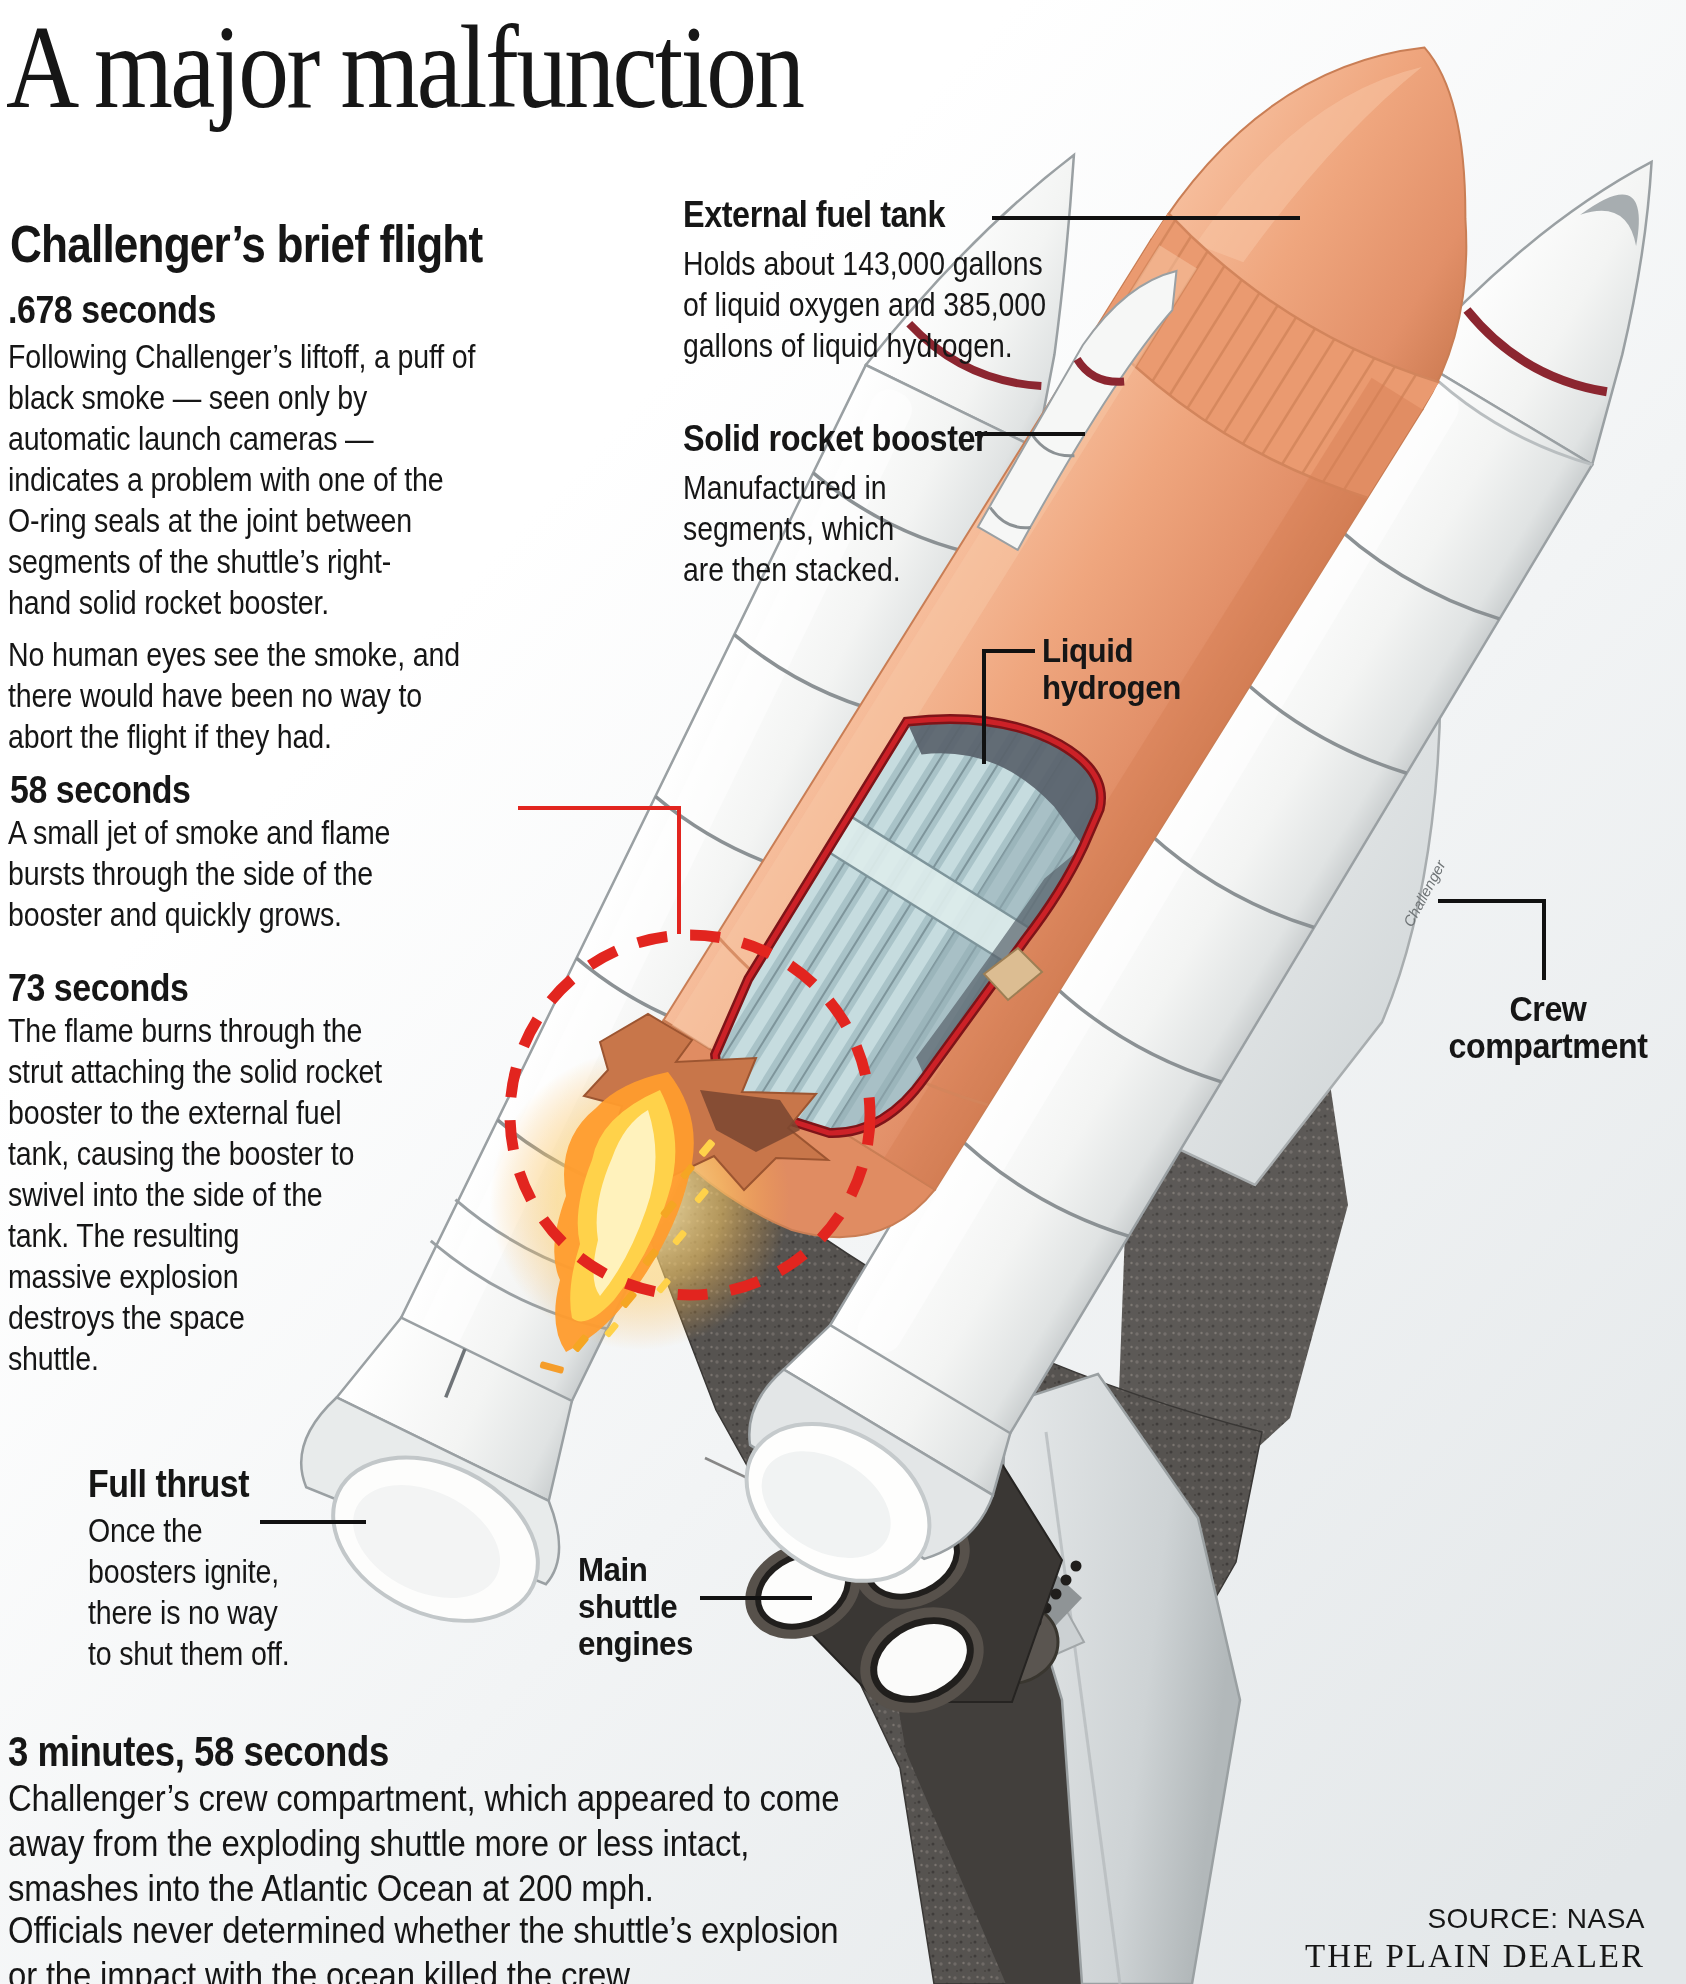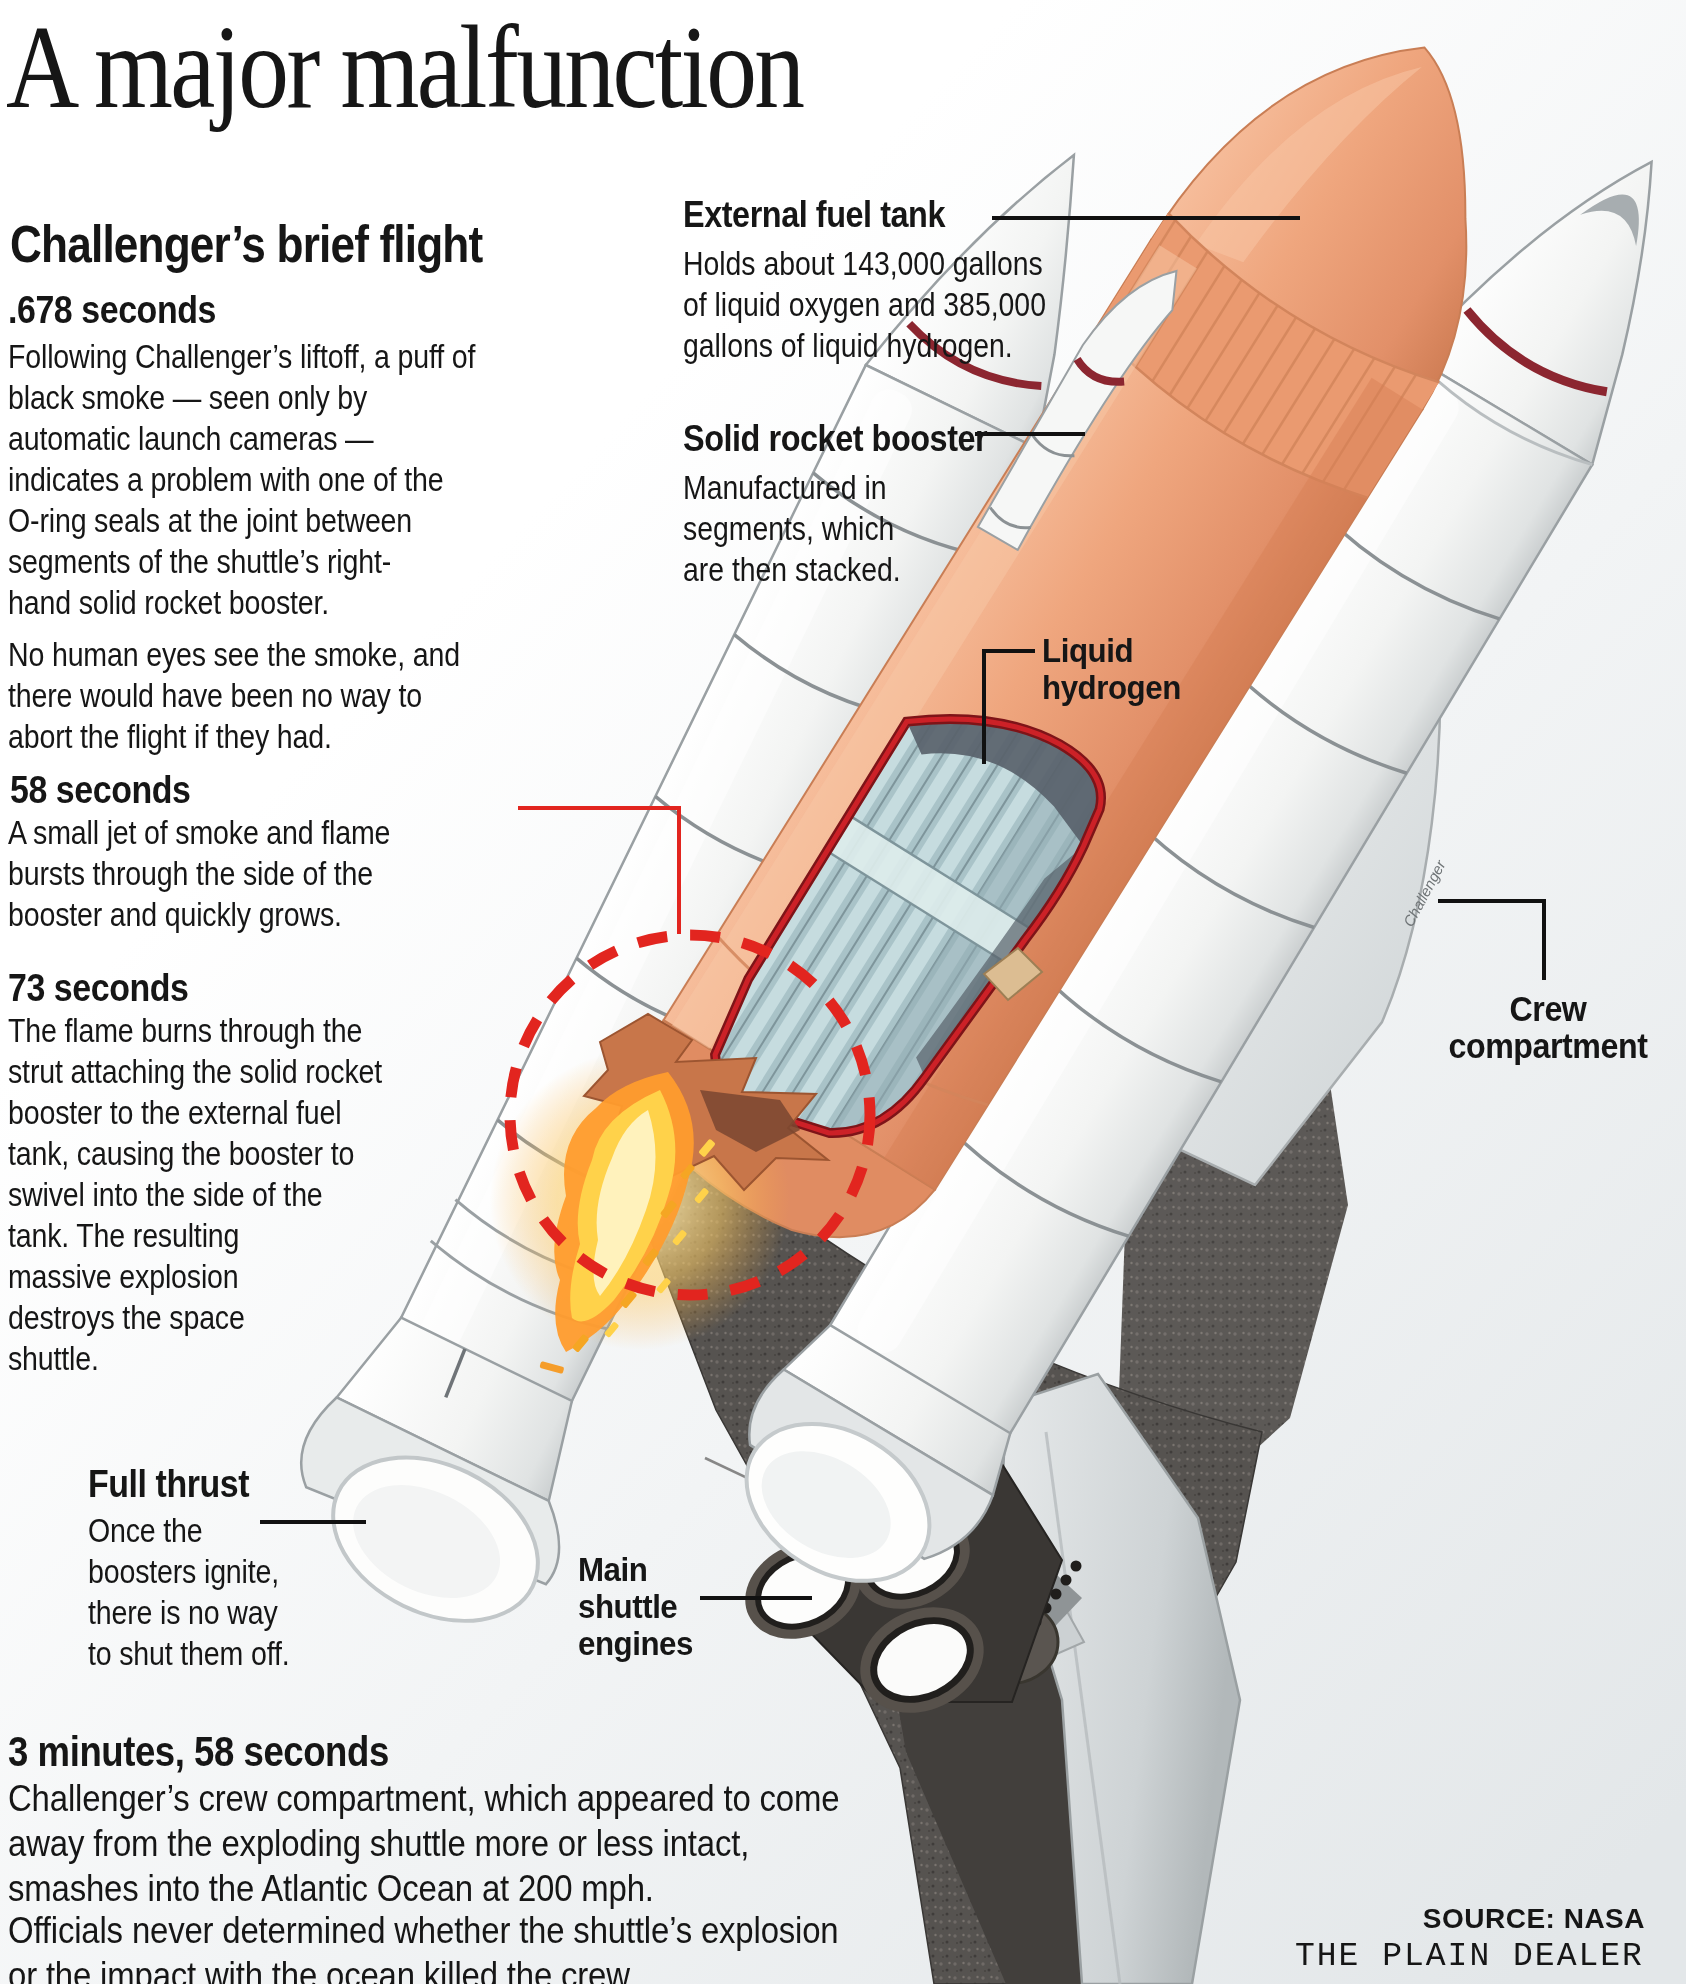--- a/index.html
+++ b/index.html
@@ -18,23 +18,23 @@
       transform:scaleX(.84);transform-origin:0 0;}
   .bodyBig{font-size:37px;line-height:45px;letter-spacing:-.2px;
       transform:scaleX(.89);transform-origin:0 0;}
   .labelH{font-weight:700;font-size:36px;line-height:38px;letter-spacing:-.5px;
       transform:scaleX(.9);transform-origin:0 0;}
   .labelD{font-size:33px;line-height:41px;transform:scaleX(.86);transform-origin:0 0;}
   .labelHc{font-weight:700;font-size:35px;line-height:37px;letter-spacing:-.5px;
       text-align:center;transform:scaleX(.92);transform-origin:50% 0;}
   .labelHm{font-weight:700;font-size:34px;line-height:37px;letter-spacing:-.5px;
       transform:scaleX(.92);transform-origin:0 0;}
-  .src{font-size:28px;font-weight:700;letter-spacing:.5px;text-align:right;}
-  .pub{font-family:Liberation Mono, monospace;font-size:33px;
-       letter-spacing:2px;text-align:left;}
+  .src{font-size:28px;font-weight:400;letter-spacing:.5px;text-align:right;}
+  .pub{font-family:Liberation Serif, serif;font-size:33px;
+       letter-spacing:2px;text-align:right;}
   .accentStroke{stroke:var(--accent,#e2251f);}
 </style>
 </head>
 <body>
 
 <div id="page">
 
 <svg id="art" viewBox="0 0 1686 1984" xmlns="http://www.w3.org/2000/svg">
   <defs>
     <linearGradient id="bgGrad" x1="0" y1="0" x2="0.9" y2="1">

